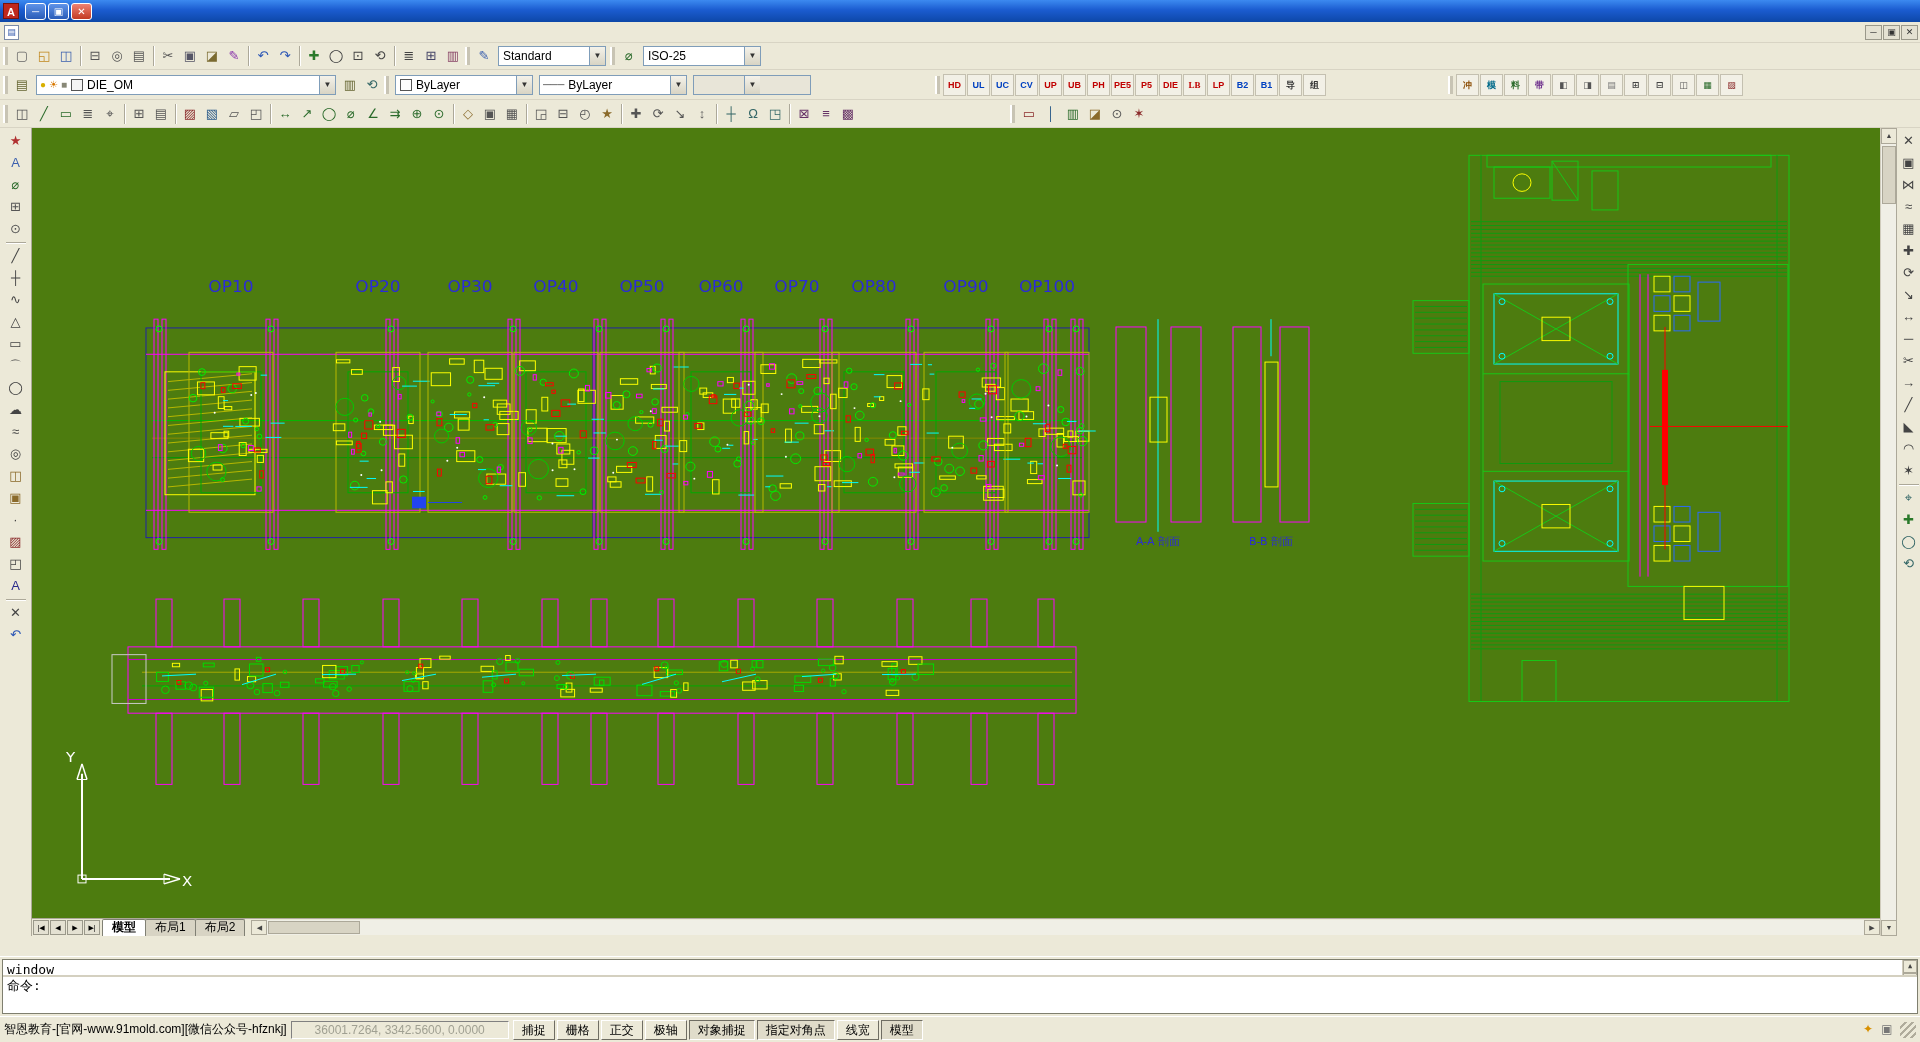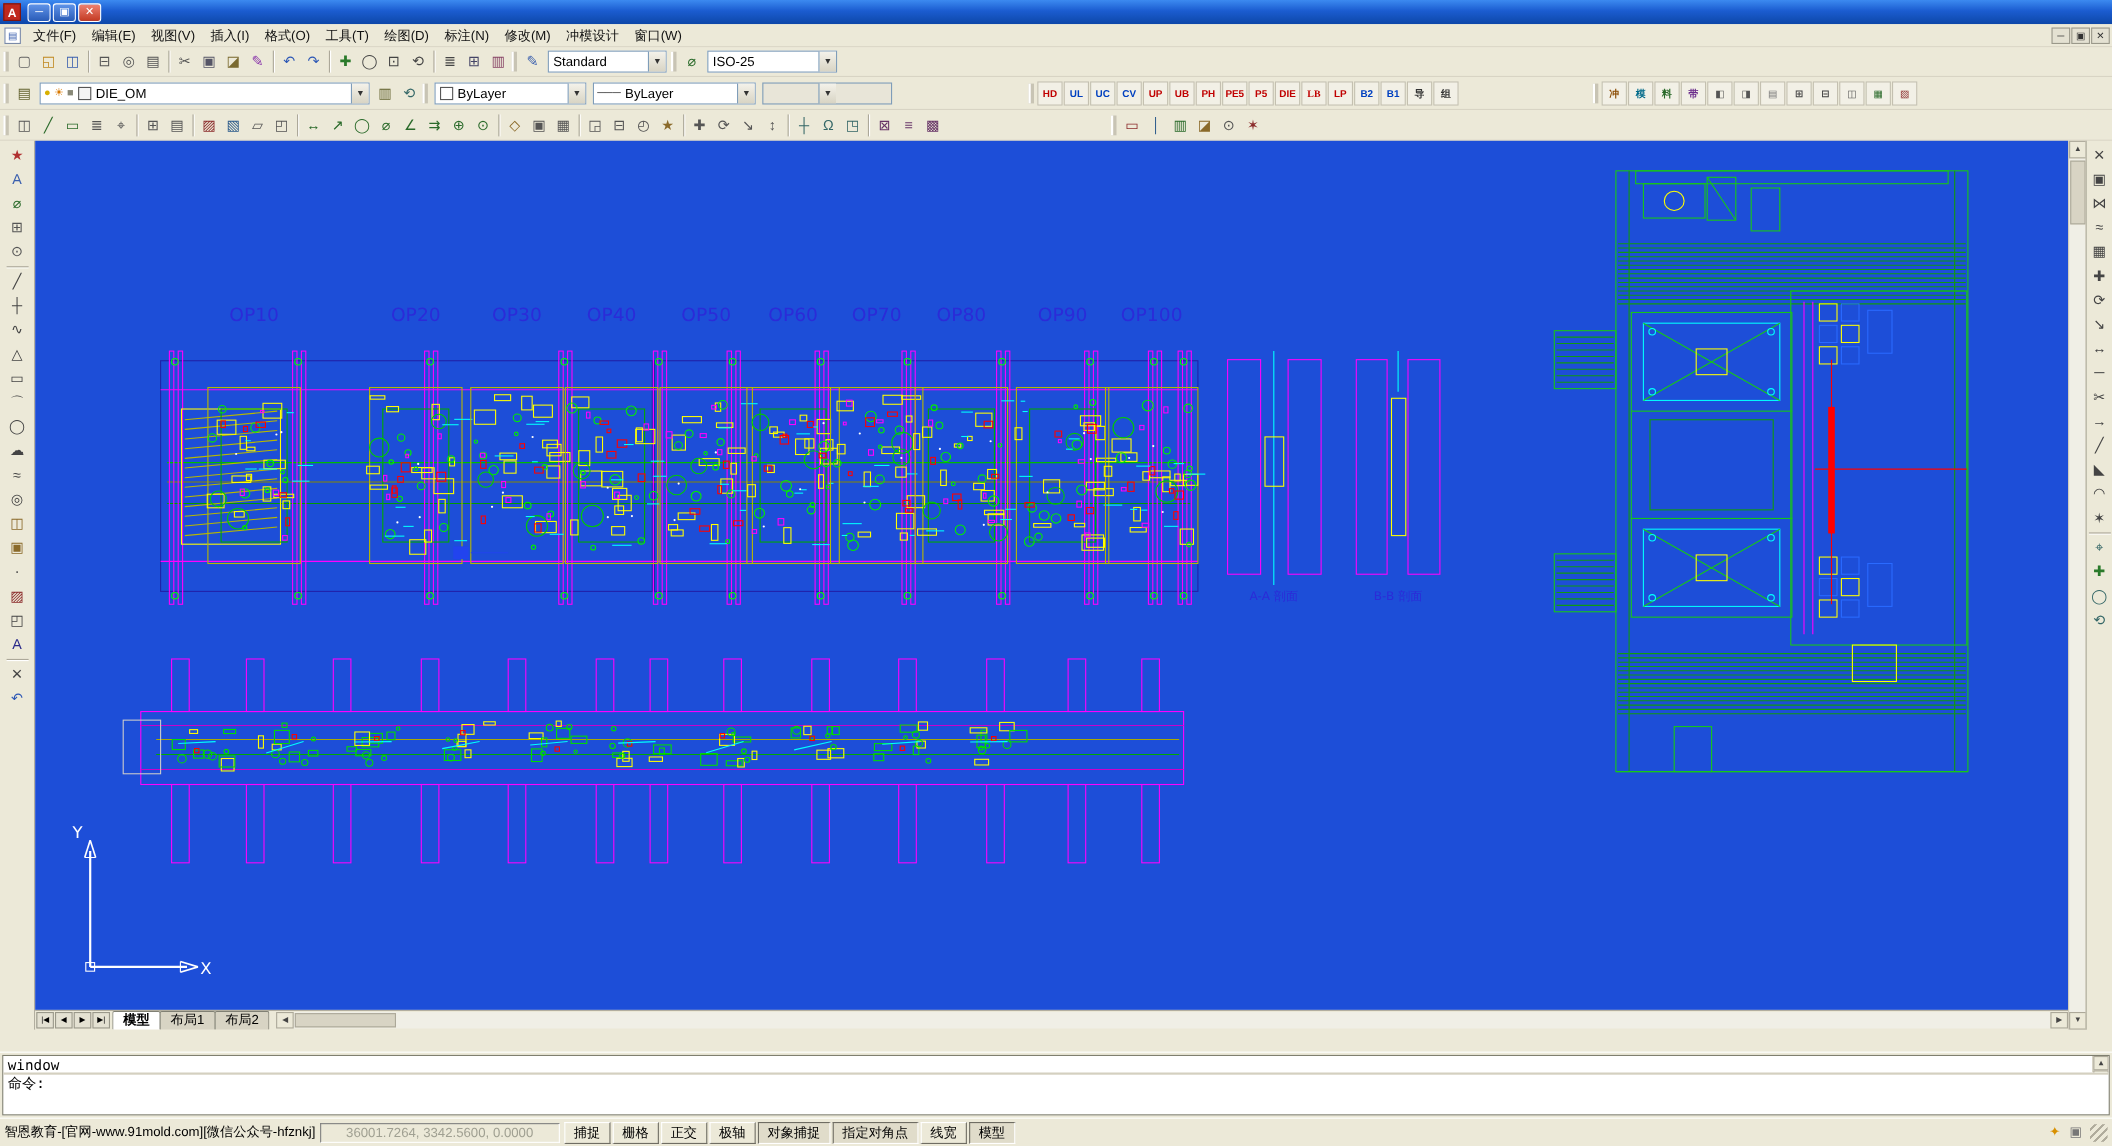--- a/index.html
+++ b/index.html
@@ -34,21 +34,21 @@
   .lglyph { font-size:10px; margin-left:3px; flex:none; }
   .die-btn { width:23px; height:22px; border:1px solid #c4c0b0; background:#f2f0e6; font-weight:bold; font-size:9px; text-align:center; line-height:20px; margin-right:1px; flex:none; }
 
   
   #workspace { flex:1; display:flex; min-height:0; }
   #left-toolbar { width:32px; background:#ece9d8; border-right:1px solid #aca899; display:flex; flex-direction:column; align-items:center; padding-top:2px; flex:none; }
   #right-toolbar { width:24px; background:#ece9d8; border-left:1px solid #aca899; display:flex; flex-direction:column; align-items:center; padding-top:2px; flex:none; }
   #left-toolbar .icon-btn, #right-toolbar .icon-btn { width:22px; height:22px; }
   .vsep { height:1px; width:20px; background:#aca899; margin:2px 0; box-shadow:0 1px 0 #fff; }
   #center-col { flex:1; display:flex; flex-direction:column; min-width:0; }
-  #drawing-area { flex:1; background:#1d4ed8; position:relative; overflow:hidden; }
+  #drawing-area { flex:1; background:#4d7c0f; position:relative; overflow:hidden; }
   #cad { position:absolute; inset:0; }
 
   
   #v-scroll { width:16px; background:#f0efe6; border-left:1px solid #d0ccbc; display:flex; flex-direction:column; flex:none; }
   .sb-btn { width:16px; height:16px; background:#ece9d8; border:1px solid #aca899; font-size:7px; text-align:center; line-height:14px; color:#444; flex:none; }
   .sb-thumb-v { width:14px; height:58px; margin:2px auto 0; background:#d8d4c4; border:1px solid #aca899; }
   #tabs-row { height:18px; background:#ece9d8; border-top:1px solid #aca899; display:flex; align-items:flex-end; flex:none; }
   .tabnav { width:16px; height:15px; margin:0 0 1px 1px; background:#e4e1d2; border:1px solid #9a988a; font-size:7px; line-height:13px; text-align:center; flex:none; }
   .tab { height:17px; line-height:15px; padding:0 9px; background:#d8d4c4; border:1px solid #808074; border-bottom:none; border-radius:2px 2px 0 0; margin-left:-1px; font-size:12px; flex:none; }
   .tab.active { background:#fff; font-weight:bold; position:relative; z-index:2; }
@@ -84,33 +84,20 @@
     <div id="app-icon">A</div>
     <div id="title-buttons" style="display: flex;">
         <span class="win-btn">─</span>
         <span class="win-btn">▣</span>
         <span class="win-btn close">✕</span>
       </div>
   </div>
 
   <div id="menubar">
     <div id="doc-icon">▤</div>
-    <div id="menu-items" style="display:flex;">
-        <span class="menu-item">文件(F)</span>
-        <span class="menu-item">编辑(E)</span>
-        <span class="menu-item">视图(V)</span>
-        <span class="menu-item">插入(I)</span>
-        <span class="menu-item">格式(O)</span>
-        <span class="menu-item">工具(T)</span>
-        <span class="menu-item">绘图(D)</span>
-        <span class="menu-item">标注(N)</span>
-        <span class="menu-item">修改(M)</span>
-        <span class="menu-item">冲模设计</span>
-        <span class="menu-item">窗口(W)</span>
-      </div>
     <div class="spacer"></div>
     <div id="child-buttons" style="display:flex;">
         <span class="child-btn">─</span>
         <span class="child-btn">▣</span>
         <span class="child-btn">✕</span>
       </div>
   </div>
 
   <div id="toolbar1" class="toolbar">
     <div class="grip"></div>

